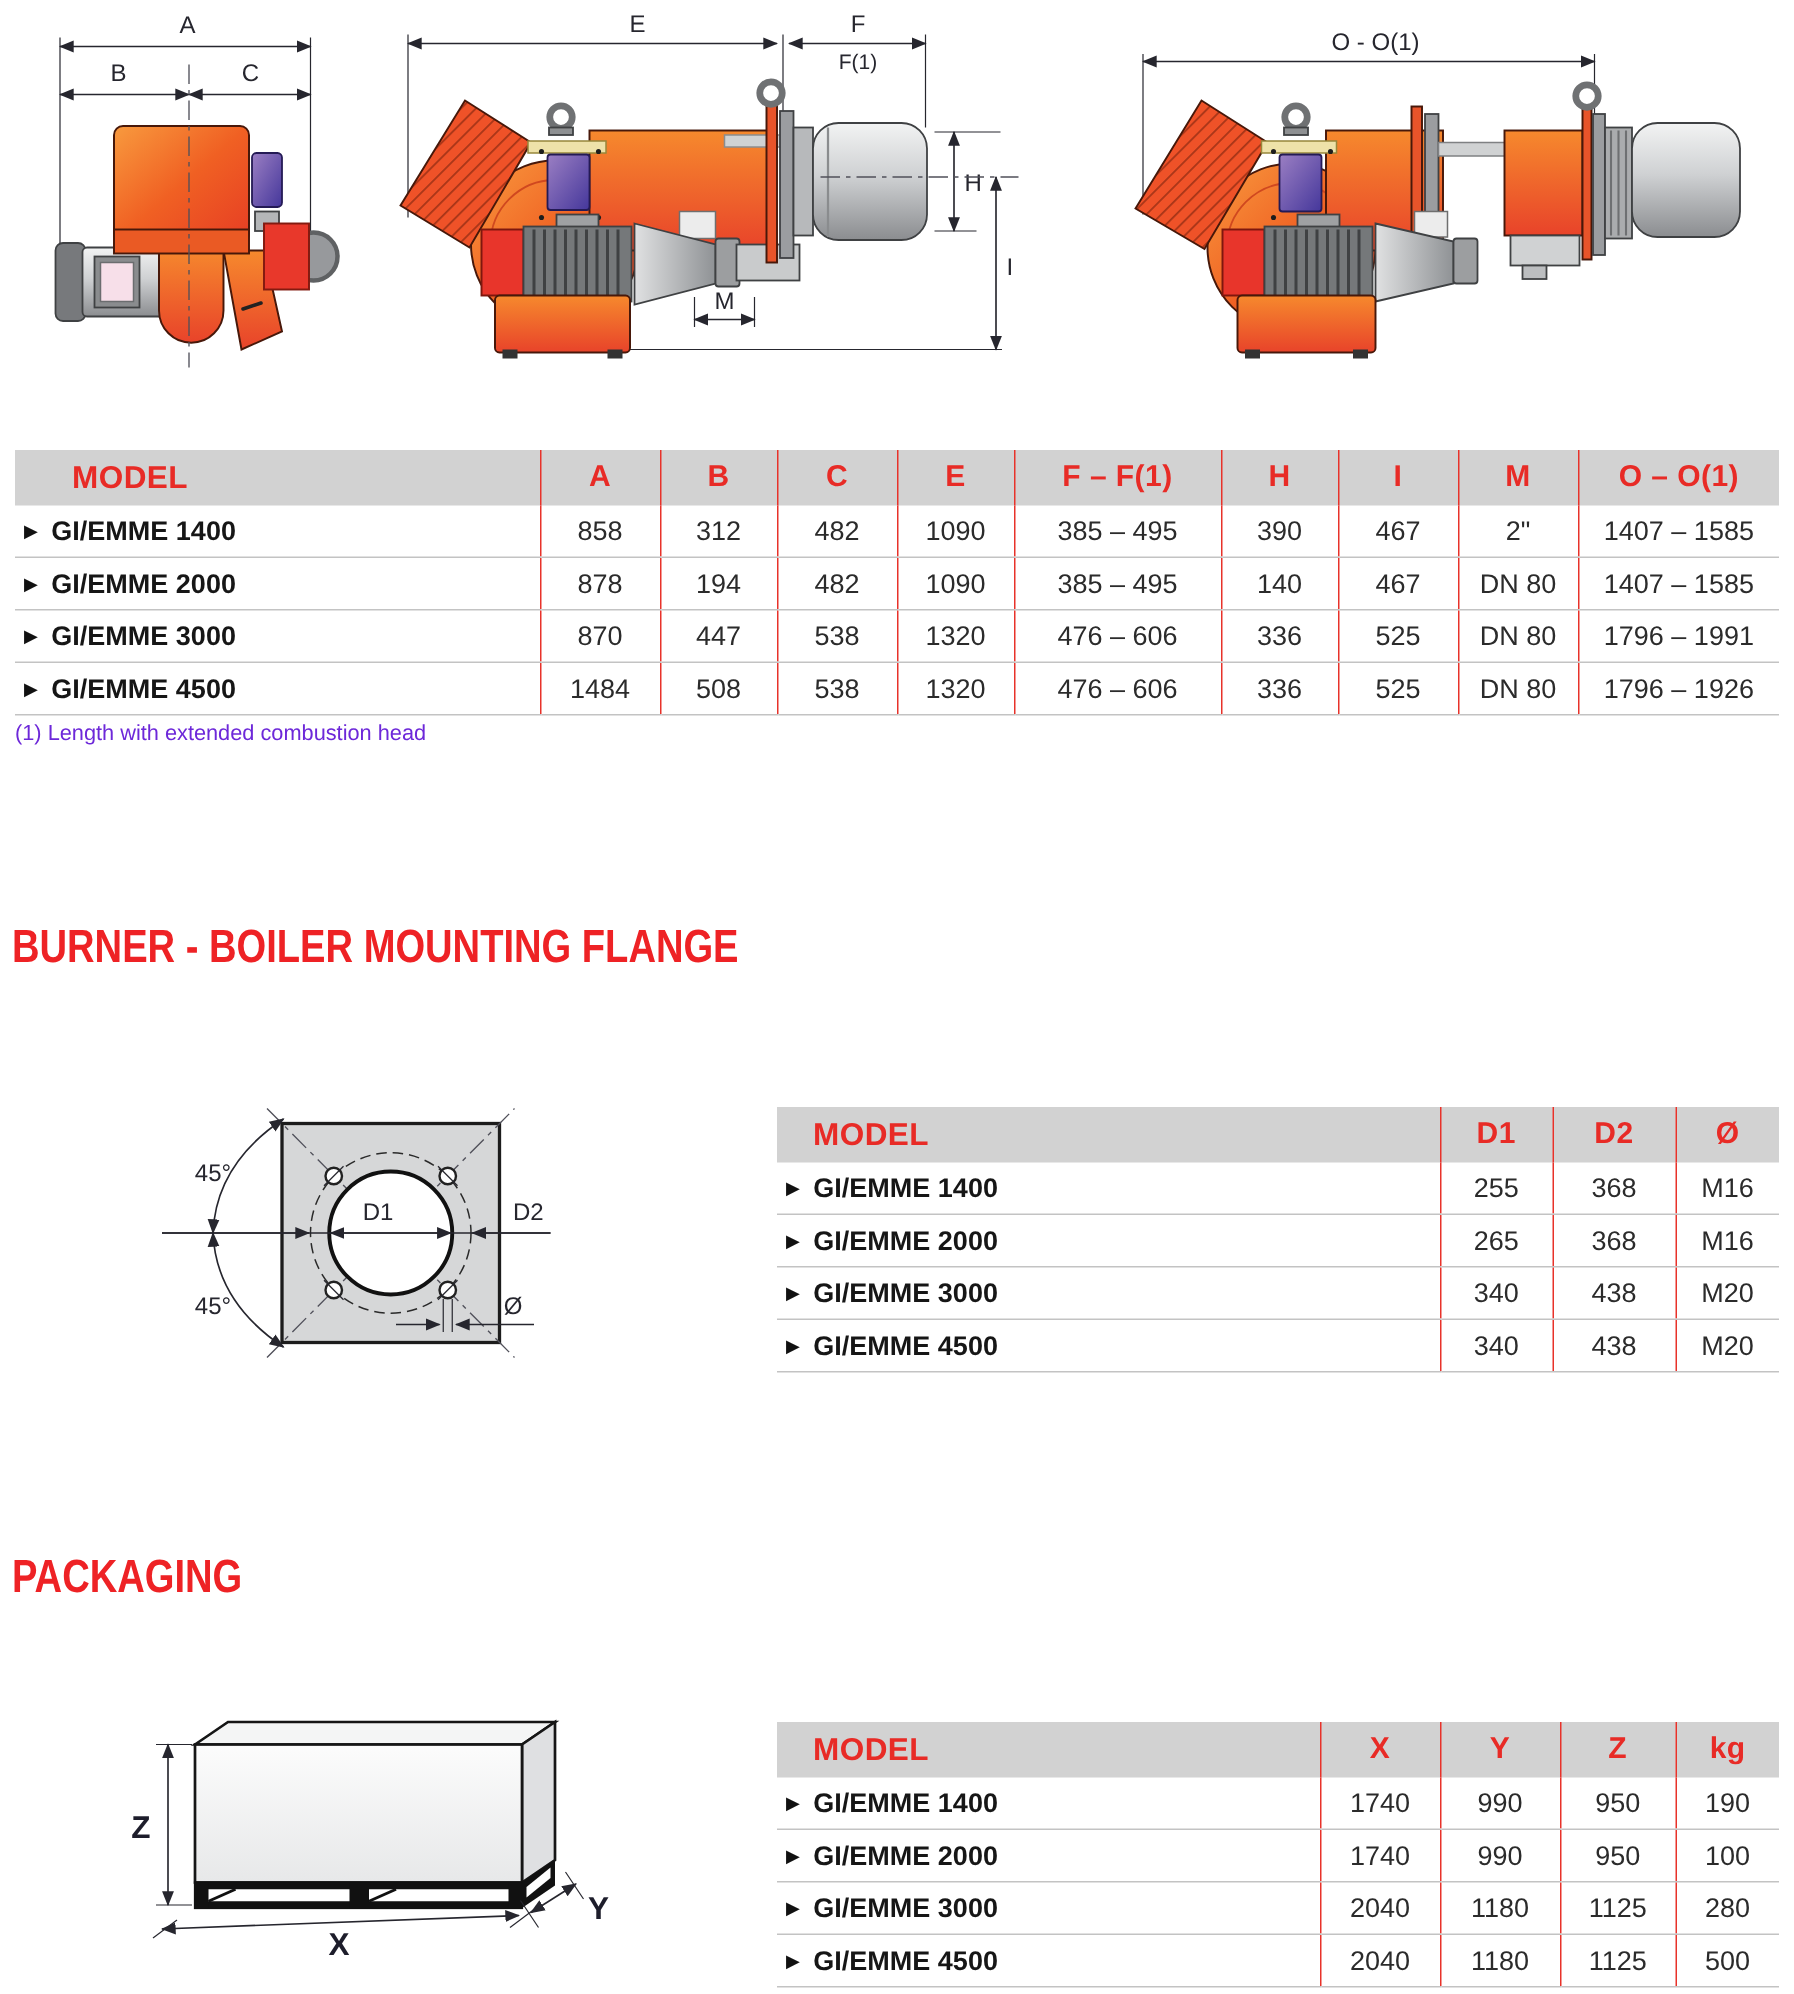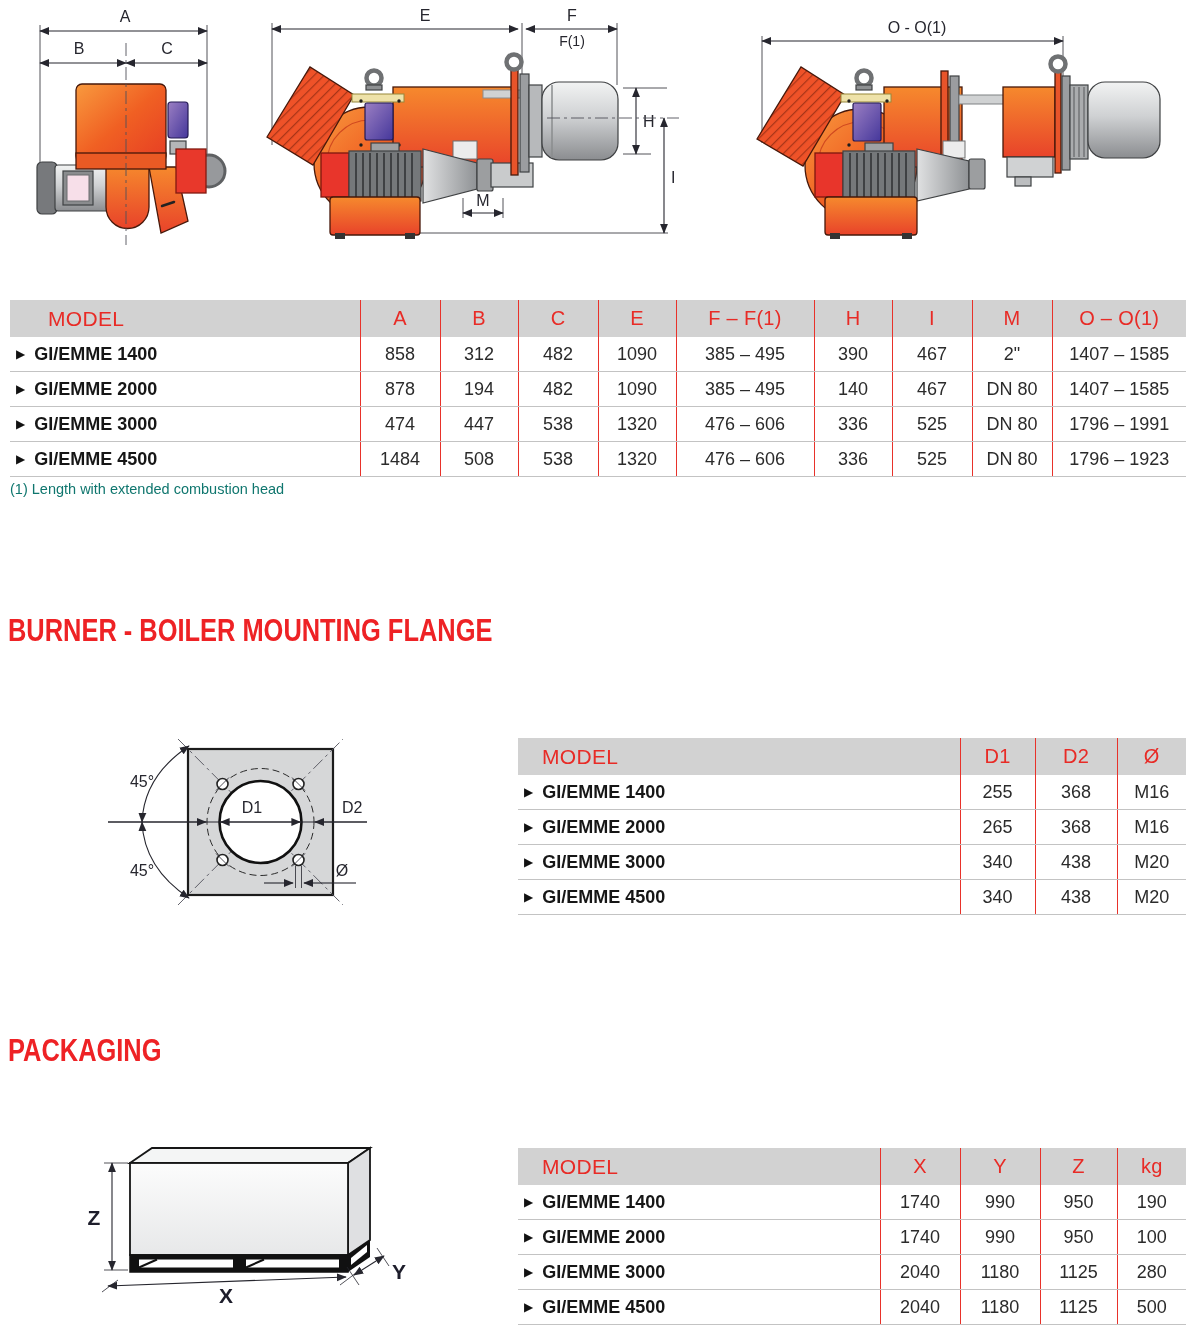--- a/index.html
+++ b/index.html
@@ -2,37 +2,37 @@
 <html><head>
 <meta charset="utf-8">
 <style>
   html,body{margin:0;padding:0;background:#ffffff;}
   body{font-family:"Liberation Sans",sans-serif;}
   #page{position:relative;width:1196px;height:1329px;background:#fff;overflow:hidden;}
   .abs{position:absolute;}
 
   
   table.spec{border-collapse:collapse;table-layout:fixed;width:100%;background:#fff;}
-  .spec th{background:#d2d2d2;color:#e82b26;font-size:20px;font-weight:400;height:37px;
+  .spec th{background:#d2d2d2;color:#e82b26;font-size:20px;font-weight:700;height:37px;
            text-align:center;padding:0;letter-spacing:.3px;}
   .spec th.model-h{text-align:left;font-size:21px;}
   .spec td{height:34px;font-size:18px;color:#2b2b2b;text-align:center;
            border-bottom:1px solid #c3c3c3;padding:0;}
   .spec td.model-cell{text-align:left;padding-left:6px;margin-top:20px;}
   .spec td:not(:first-child),.spec th:not(:first-child){border-left:1.5px solid #e8322a;}
   .model-name{font-weight:700;color:#161616;font-size:18px;}
   .bullet{display:inline-block;margin-right:9px;color:#111;font-size:12px;transform:translateY(-2px);}
   .bullet::before{content:"\25B6";}
   .t1 .model-h{padding-left:38px;}
   .t2 .model-h,.t3 .model-h{padding-left:24px;}
 
   
   .section-heading{color:#ee2225;font-weight:900;font-size:31px;line-height:34px;
                    transform:scaleX(.82);transform-origin:0 50%;white-space:nowrap;letter-spacing:0;}
-  .footnote{font-size:14.5px;color:#0f766e;}
+  .footnote{font-size:14.5px;color:#6d28d9;}
 
   
   svg text{font-family:"Liberation Sans",sans-serif;}
   .dim{stroke:#26262e;stroke-width:1.1;fill:none;}
   .dimA{marker-start:url(#arr);marker-end:url(#arr);}
   .dimE{marker-end:url(#arr);}
   .ext{stroke:#26262e;stroke-width:.8;fill:none;}
   .cl{stroke:#50505a;stroke-width:.9;fill:none;stroke-dasharray:13 4 3 4;}
   .lab{font-size:16px;fill:#26262e;}
   .labsm{font-size:14px;fill:#26262e;}
@@ -280,41 +280,41 @@
             <td>482</td>
             <td>1090</td>
             <td>385 – 495</td>
             <td>140</td>
             <td>467</td>
             <td>DN 80</td>
             <td>1407 – 1585</td>
           </tr>
           <tr>
             <td class="model-cell"><span class="bullet"></span><span class="model-name">GI/EMME 3000</span></td>
-            <td>474</td>
+            <td>870</td>
             <td>447</td>
             <td>538</td>
             <td>1320</td>
             <td>476 – 606</td>
             <td>336</td>
             <td>525</td>
             <td>DN 80</td>
             <td>1796 – 1991</td>
           </tr>
           <tr>
             <td class="model-cell"><span class="bullet"></span><span class="model-name">GI/EMME 4500</span></td>
             <td>1484</td>
             <td>508</td>
             <td>538</td>
             <td>1320</td>
             <td>476 – 606</td>
             <td>336</td>
             <td>525</td>
             <td>DN 80</td>
-            <td>1796 – 1923</td>
+            <td>1796 – 1926</td>
           </tr>
         </tbody>
     </table>
   </div>
   <div class="abs footnote" style="left:10px;top:481px">(1) Length with extended combustion head</div>
 
   <div class="abs section-heading" style="left:8px;top:614px">BURNER - BOILER MOUNTING FLANGE</div>
 
   <svg class="abs" style="left:58px;top:716px" width="350" height="200" viewBox="0 0 350 200">
     <rect x="130" y="33" width="145" height="146" fill="#d6d7d8" stroke="#1c1c1c" stroke-width="2.2"></rect>

